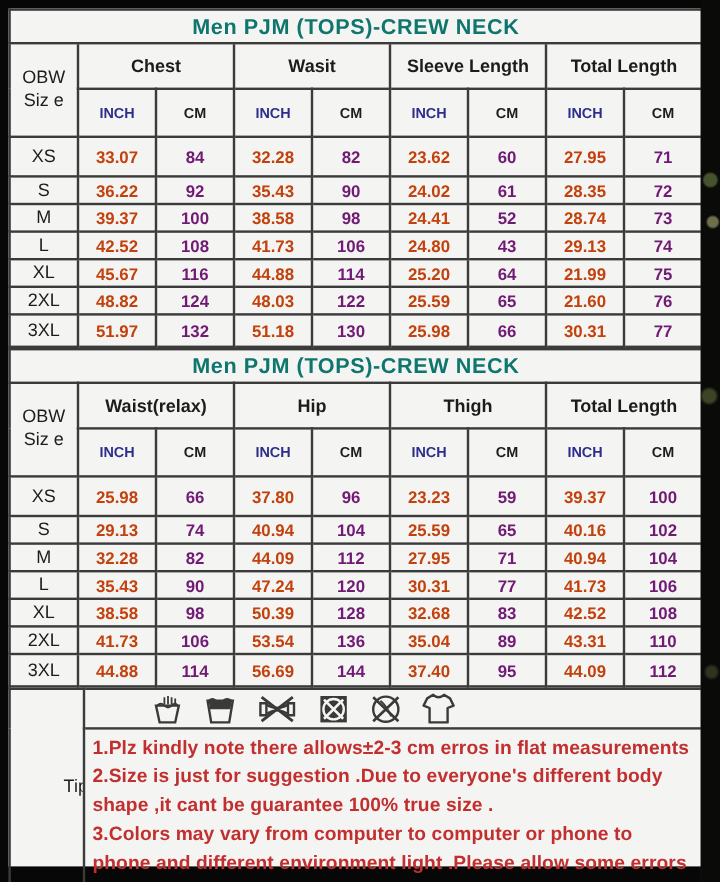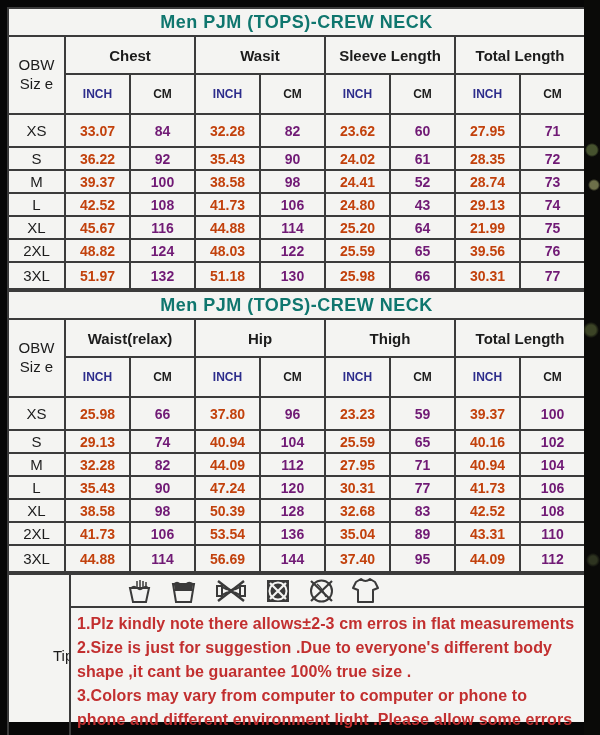--- a/index.html
+++ b/index.html
@@ -150,21 +150,21 @@
           <td class="cm">75</td>
         </tr>
         <tr>
           <td class="size-cell">2XL</td>
           <td class="inch">48.82</td>
           <td class="cm">124</td>
           <td class="inch">48.03</td>
           <td class="cm">122</td>
           <td class="inch">25.59</td>
           <td class="cm">65</td>
-          <td class="inch">39.56</td>
+          <td class="inch">21.60</td>
           <td class="cm">76</td>
         </tr>
         <tr>
           <td class="size-cell">3XL</td>
           <td class="inch">51.97</td>
           <td class="cm">132</td>
           <td class="inch">51.18</td>
           <td class="cm">130</td>
           <td class="inch">25.98</td>
           <td class="cm">66</td>

